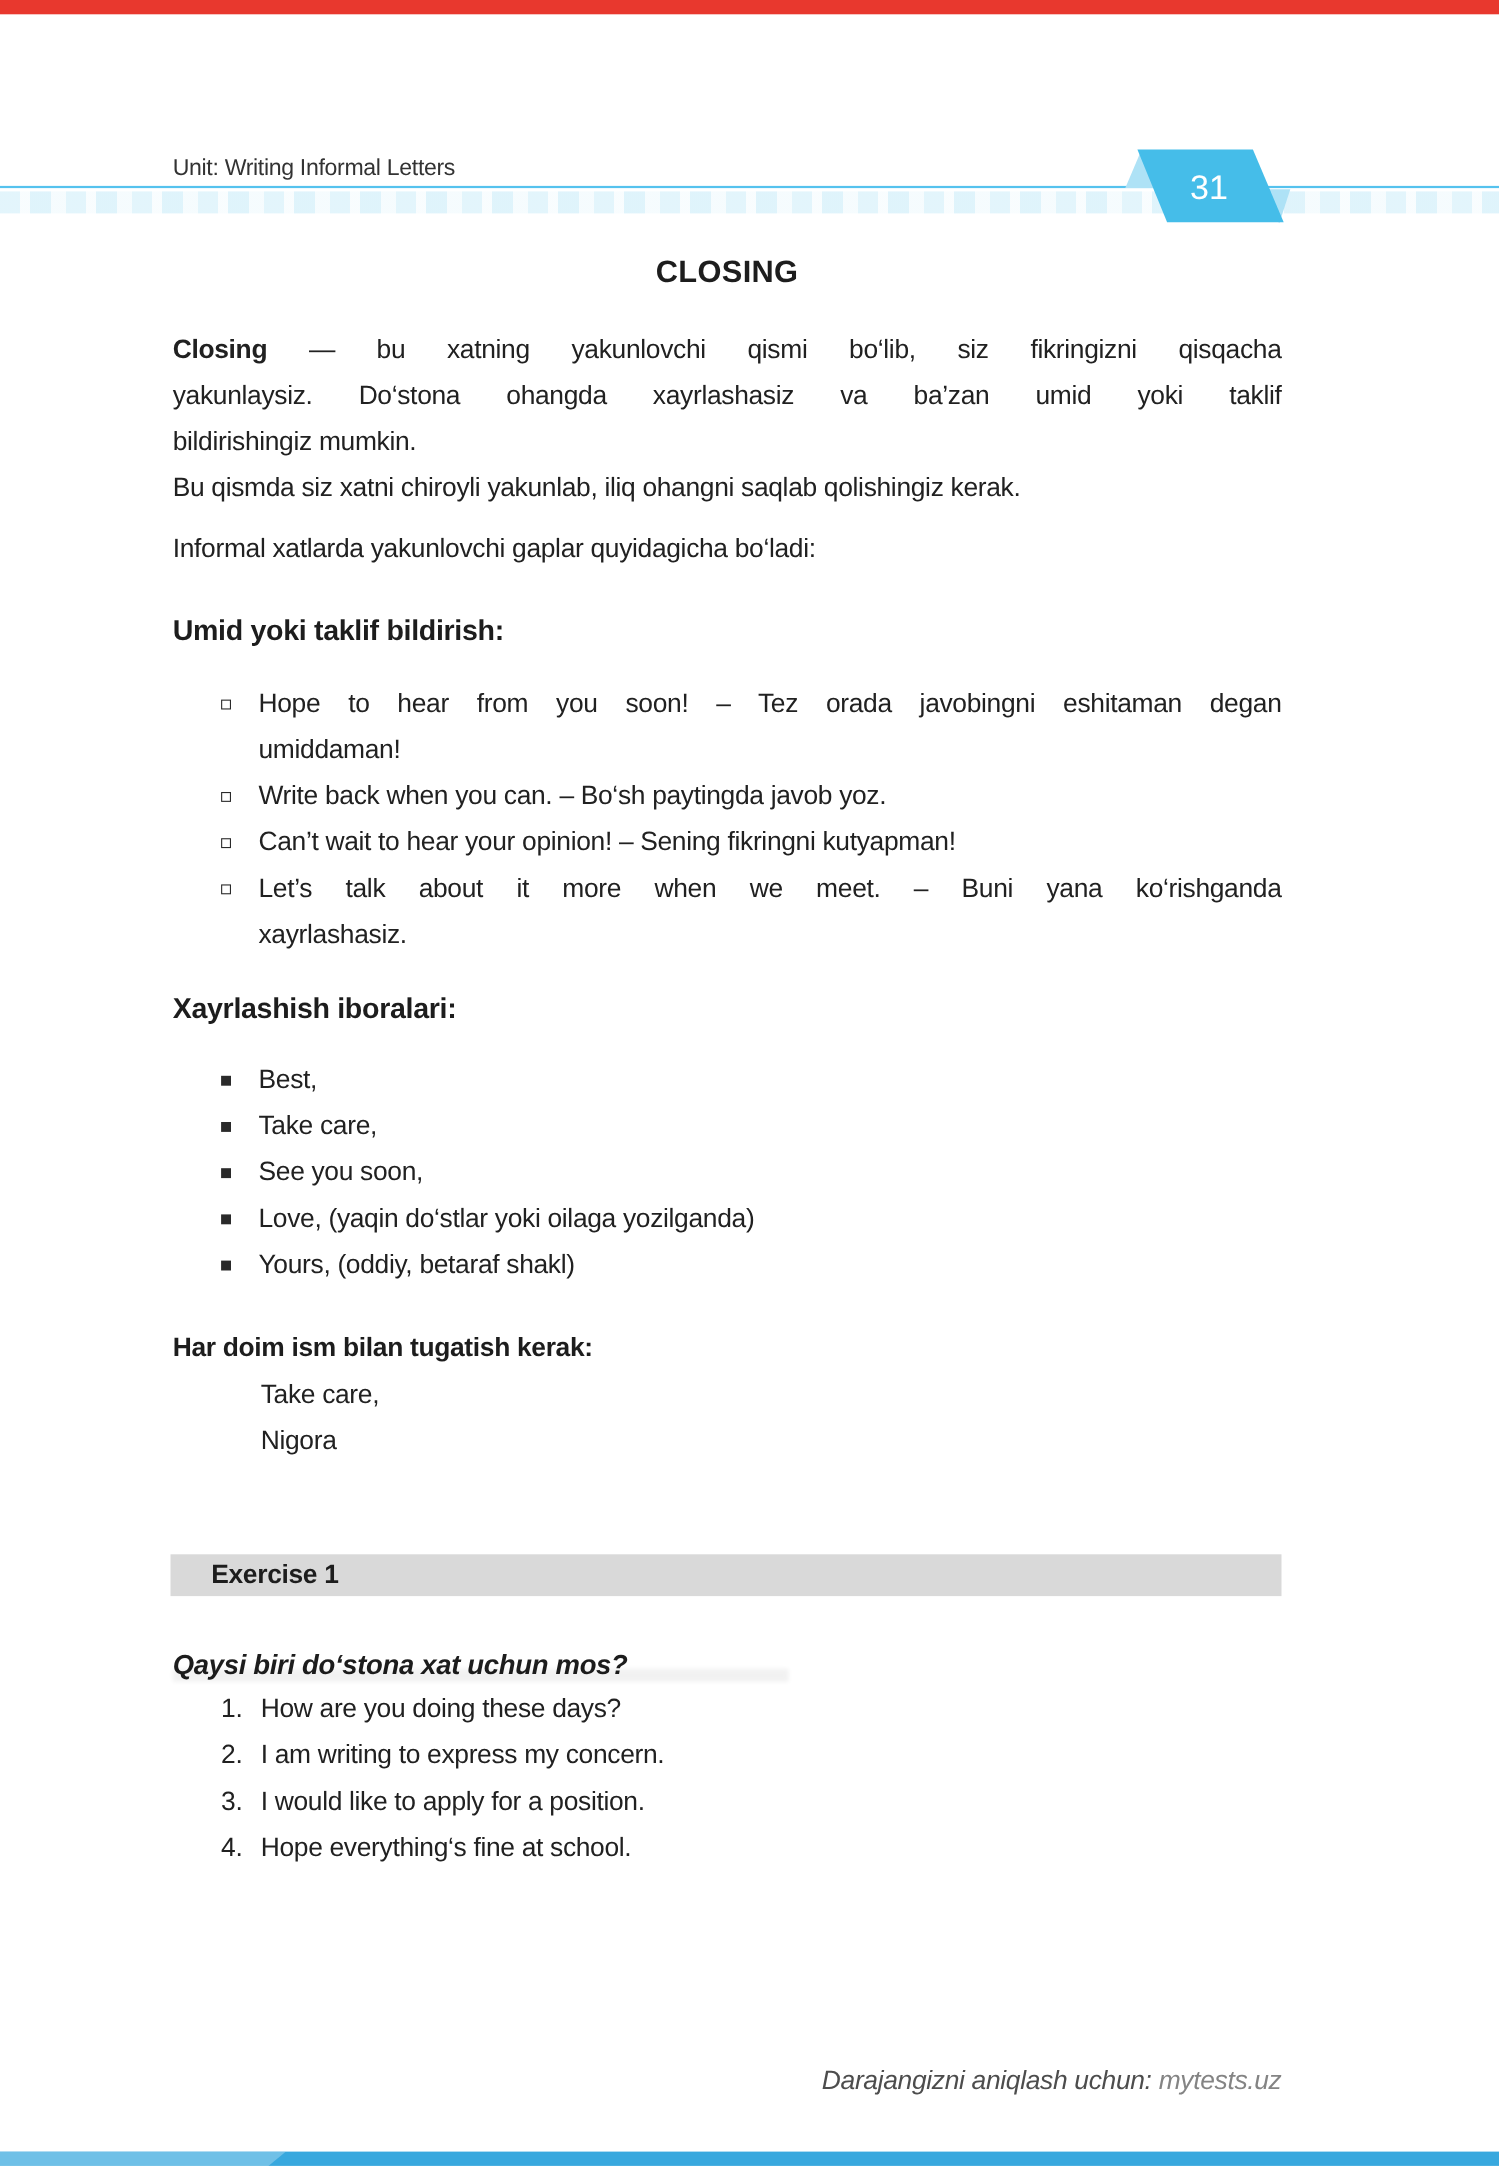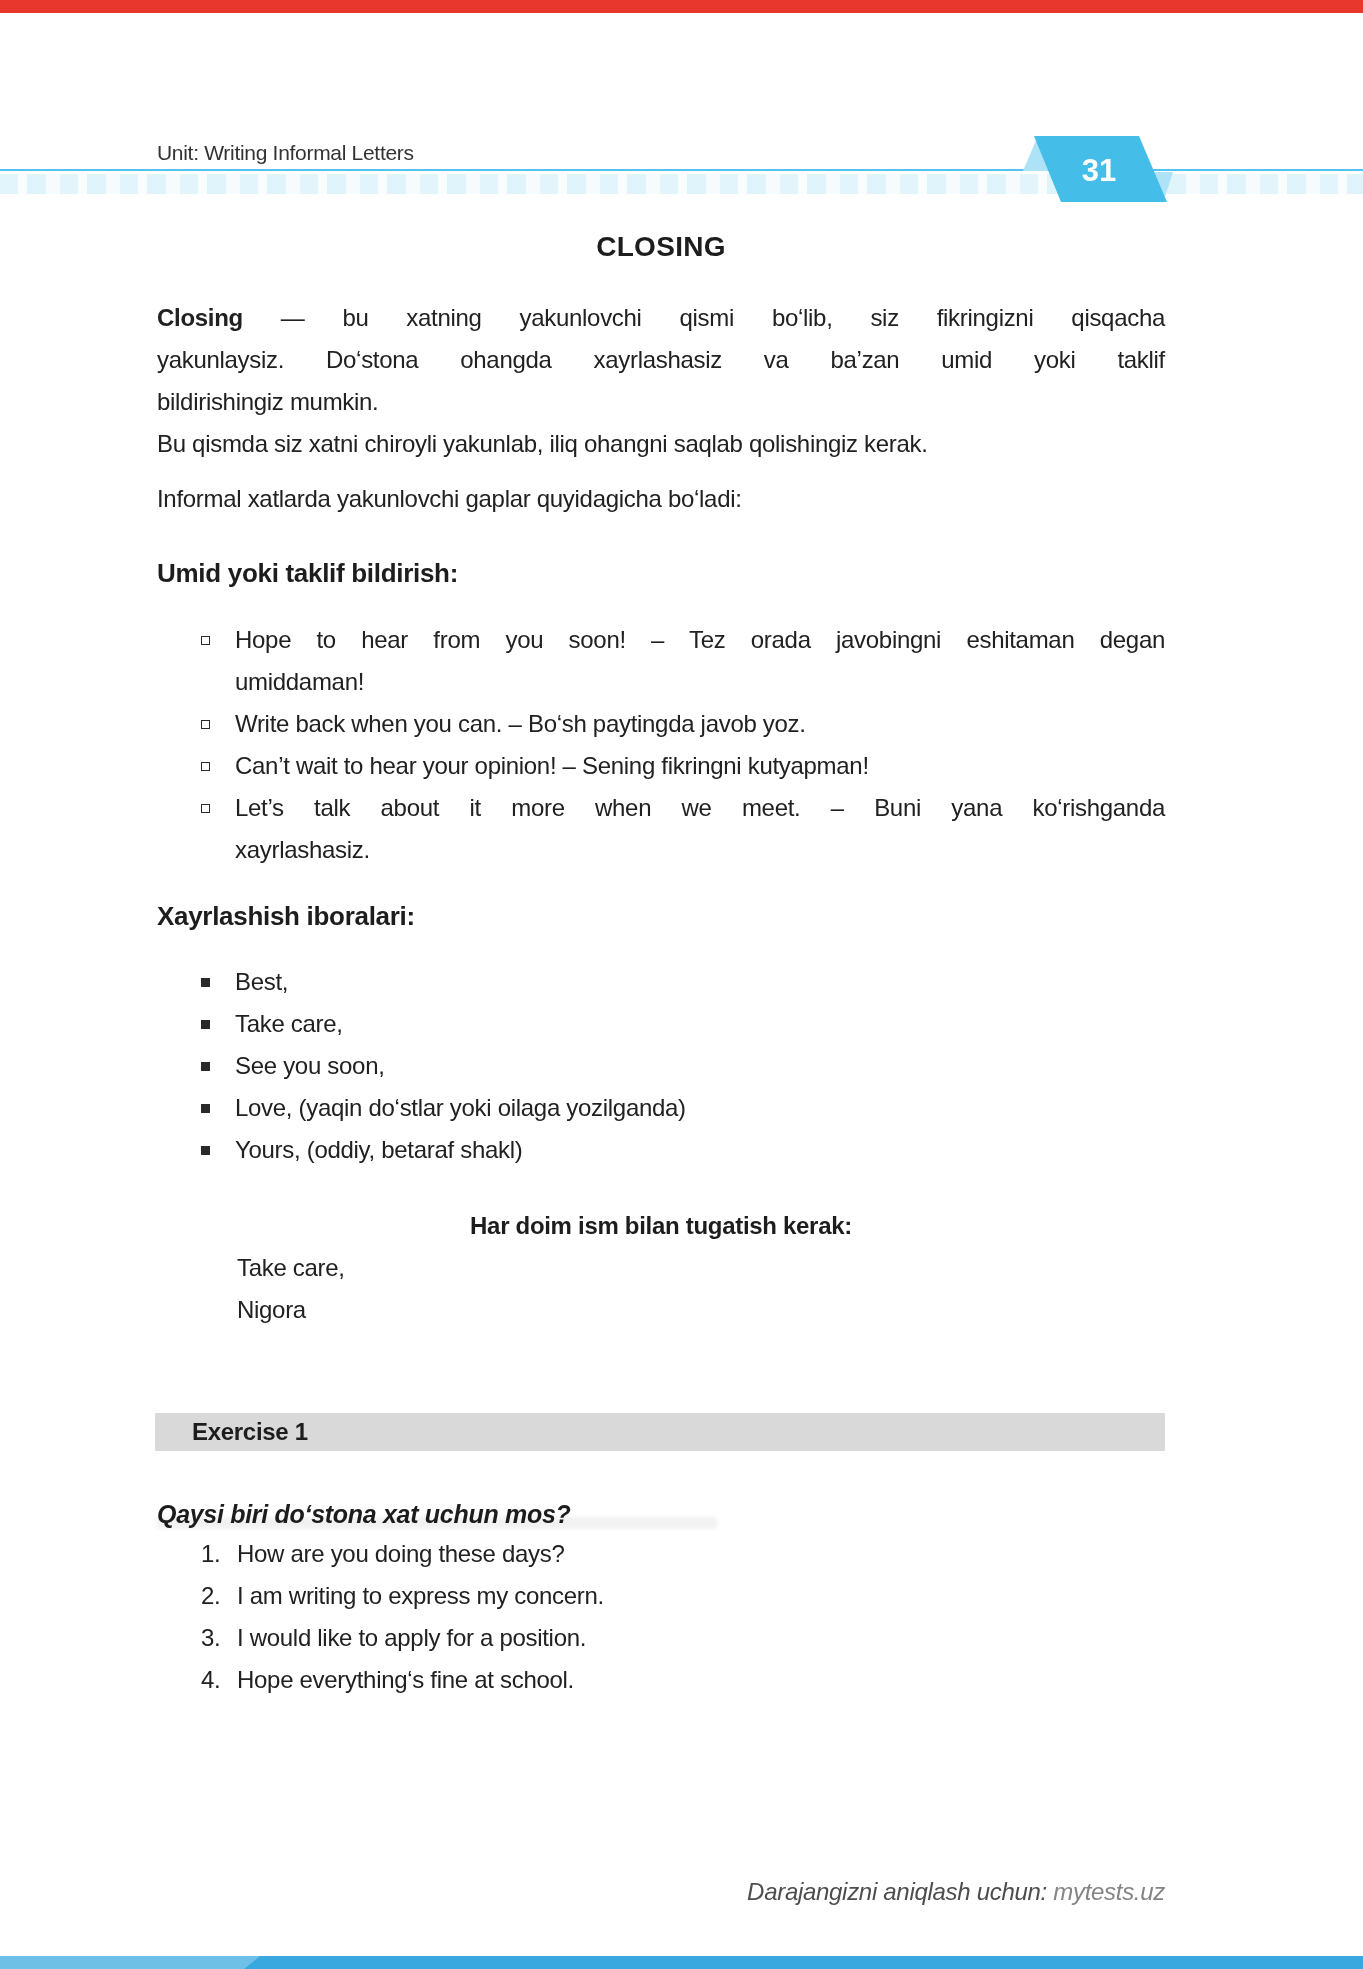--- a/index.html
+++ b/index.html
@@ -22,30 +22,30 @@
   .unit-label{position:absolute;left:157px;top:141px;font-size:21px;color:#333333;}
   .divider{position:absolute;left:0;top:169px;width:100%;height:2px;background:#55c2ee;}
   .wband{position:absolute;left:0;top:174px;width:100%;height:20px;opacity:.5;
     background:repeating-linear-gradient(90deg,
       rgba(69,189,233,.30) 0 18px, rgba(69,189,233,.07) 18px 27px,
       rgba(69,189,233,.34) 27px 46px, rgba(69,189,233,.10) 46px 60px);}
   .tab{position:absolute;left:1013px;top:132px;width:172px;height:76px;}
   .tab svg{display:block;width:100%;height:100%;}
   .tab .num{
     position:absolute;left:58px;top:18px;width:56px;text-align:center;
-    color:#ffffff;font-size:31px;font-weight:bold;letter-spacing:0;}
+    color:#ffffff;font-size:31px;font-weight:normal;letter-spacing:0;}
   
   .page-title{position:absolute;left:157px;top:231px;width:1008px;text-align:center;
     font-size:28px;font-weight:bold;letter-spacing:.3px;color:#1d1d1d;}
   
   .col{position:absolute;left:157px;width:1008px;}
   .bodyline{font-size:24px;line-height:42px;}
   .just{text-align:justify;text-align-last:justify;}
   .h2{font-size:26px;font-weight:bold;line-height:34px;color:#1d1d1d;}
-  .h3{font-size:24px;font-weight:bold;line-height:42px;color:#1d1d1d;text-align:center;}
+  .h3{font-size:24px;font-weight:bold;line-height:42px;color:#1d1d1d;}
   
   .li{position:relative;padding-left:78px;}
   .sq{position:absolute;left:44px;display:block;}
   .sq.hollow{top:17px;width:7px;height:7px;border:1.5px solid #2a2a2a;background:transparent;}
   .sq.filled{top:17px;width:9px;height:9px;background:#2a2a2a;}
   .nli{position:relative;padding-left:80px;}
   .num{position:absolute;left:44px;width:32px;font-size:24px;line-height:42px;}
   .indent{padding-left:80px;}
   
   .ex-bar{position:absolute;left:155px;top:1413px;width:1010px;height:38px;background:#d9d9d9;}

